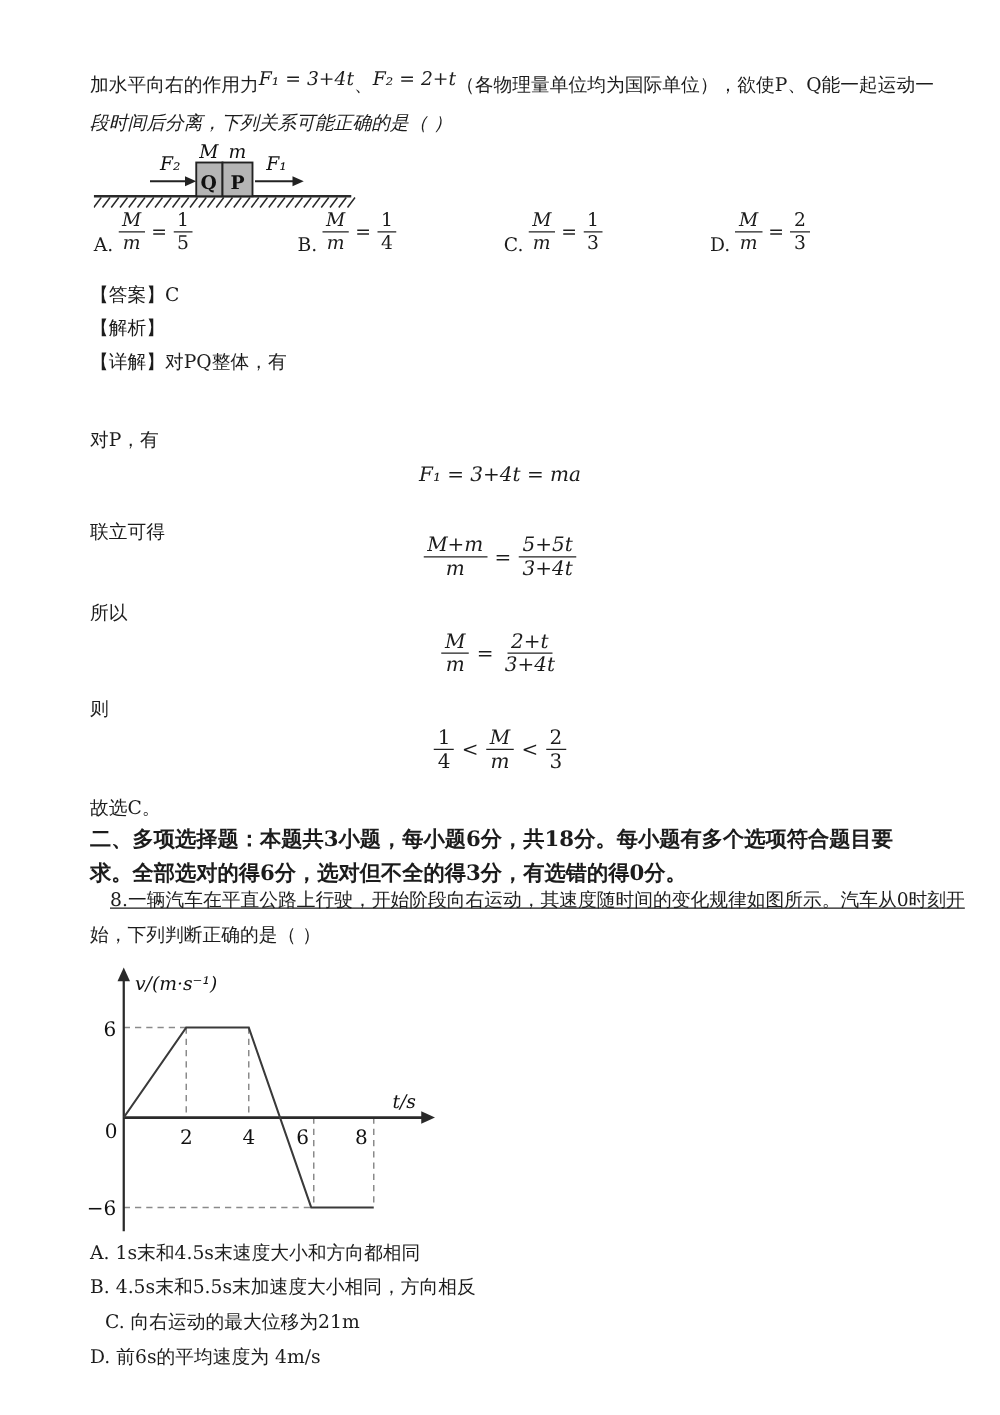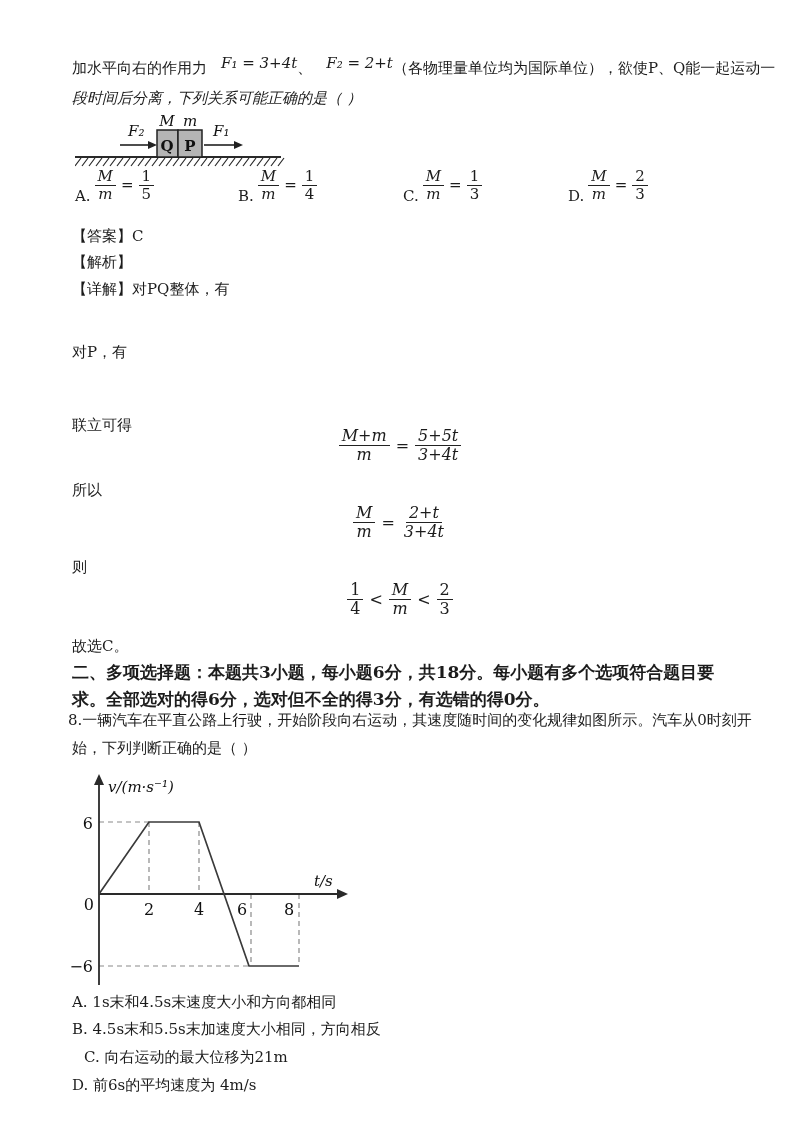--- a/index.html
+++ b/index.html
@@ -1,21 +1,21 @@
 <!DOCTYPE html>
 <html><head>
 <meta charset="utf-8">
 <style>
   html,body{margin:0;padding:0;background:#fff;}
   #page{position:relative;width:800px;height:1132px;background:#ffffff;overflow:hidden;
         font-family:"DejaVu Serif","Liberation Serif",serif;color:#1c1c1c;}
   .abs{position:absolute;}
   .cn{font-size:15px;line-height:20px;white-space:nowrap;}
   .math{font-style:italic;font-family:"DejaVu Serif","Liberation Serif",serif;}
-  .raised{position:relative;top:-5px;font-size:15px;margin-left:14px;}
+  .raised{position:relative;top:-5px;font-size:15px;}
   .centerline{left:0;width:800px;text-align:center;font-size:16px;white-space:nowrap;}
   .frac{display:inline-flex;flex-direction:column;align-items:center;vertical-align:middle;line-height:1.1;}
   .fnum{display:block;border-bottom:1px solid #222;padding:0 3px;}
   .fden{display:block;padding:0 3px;}
   .eqrow{display:inline-flex;align-items:center;gap:6px;}
   .opt-label{align-self:flex-end;font-style:normal;font-size:15px;margin-right:4px;position:relative;top:3px;}
   .q-option{display:inline-flex;align-items:center;font-size:15px;}
   .boldhead{font-weight:bold;font-size:17px;line-height:24px;white-space:nowrap;}
   svg text{font-family:"DejaVu Serif","Liberation Serif",serif;}
   .gtick{font-size:16px;}
@@ -104,20 +104,21 @@
 
   <div class="abs cn" style="left:72px;top:226px;">
     <span>【答案】</span><span>C</span>
   </div>
   <div class="abs cn" style="left:72px;top:252px;">【解析】</div>
   <div class="abs cn" style="left:72px;top:279px;">
     <span>【详解】</span><span>对PQ整体，有</span>
   </div>
 
   <div class="abs cn" style="left:72px;top:342px;">对P，有</div>
+  <div class="abs centerline math" style="top:370px;">F₁ = 3+4t = ma</div>
   <div class="abs cn" style="left:72px;top:403px;margin-top:12px;">联立可得</div>
 
   <div class="abs centerline" style="top:426px;">
     <span class="eqrow math">
       <span class="frac">
           <span class="fnum">M+m</span>
           <span class="fden">m</span>
         </span>
       <span>=</span>
       <span class="frac">
@@ -162,21 +163,21 @@
           <span class="fden">3</span>
         </span>
     </span>
   </div>
 
   <div class="abs cn" style="left:72px;top:636px;">故选C。</div>
 
   <div class="abs boldhead" style="left:72px;top:660px;">二、多项选择题：本题共3小题，每小题6分，共18分。每小题有多个选项符合题目要</div>
   <div class="abs boldhead" style="left:72px;top:687px;">求。全部选对的得6分，选对但不全的得3分，有选错的得0分。</div>
 
-  <div class="abs cn" style="left:68px;top:710px;">8.一辆汽车在平直公路上行驶，开始阶段向右运动，其速度随时间的变化规律如图所示。汽车从0时刻开</div>
+  <div class="abs cn" style="left:88px;top:710px;text-decoration:underline;">8.一辆汽车在平直公路上行驶，开始阶段向右运动，其速度随时间的变化规律如图所示。汽车从0时刻开</div>
   <div class="abs cn" style="left:72px;top:738px;">始，下列判断正确的是（      ）</div>
 
   <svg class="abs" style="left:70px;top:772px;" width="290" height="225" viewBox="0 0 290 225">
 
     <g stroke="#8a8a8a" stroke-width="1.2" stroke-dasharray="5,4">
       <line x1="29" y1="50" x2="79" y2="50"></line>
       <line x1="79" y1="50" x2="79" y2="122"></line>
       <line x1="129" y1="50" x2="129" y2="122"></line>
       <line x1="29" y1="194" x2="179" y2="194"></line>
       <line x1="181" y1="122" x2="181" y2="194"></line>

